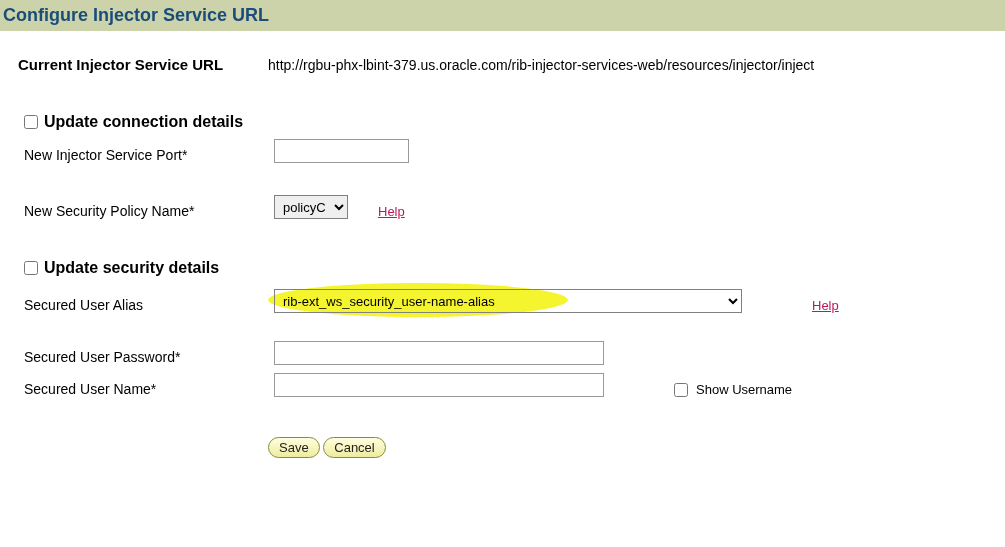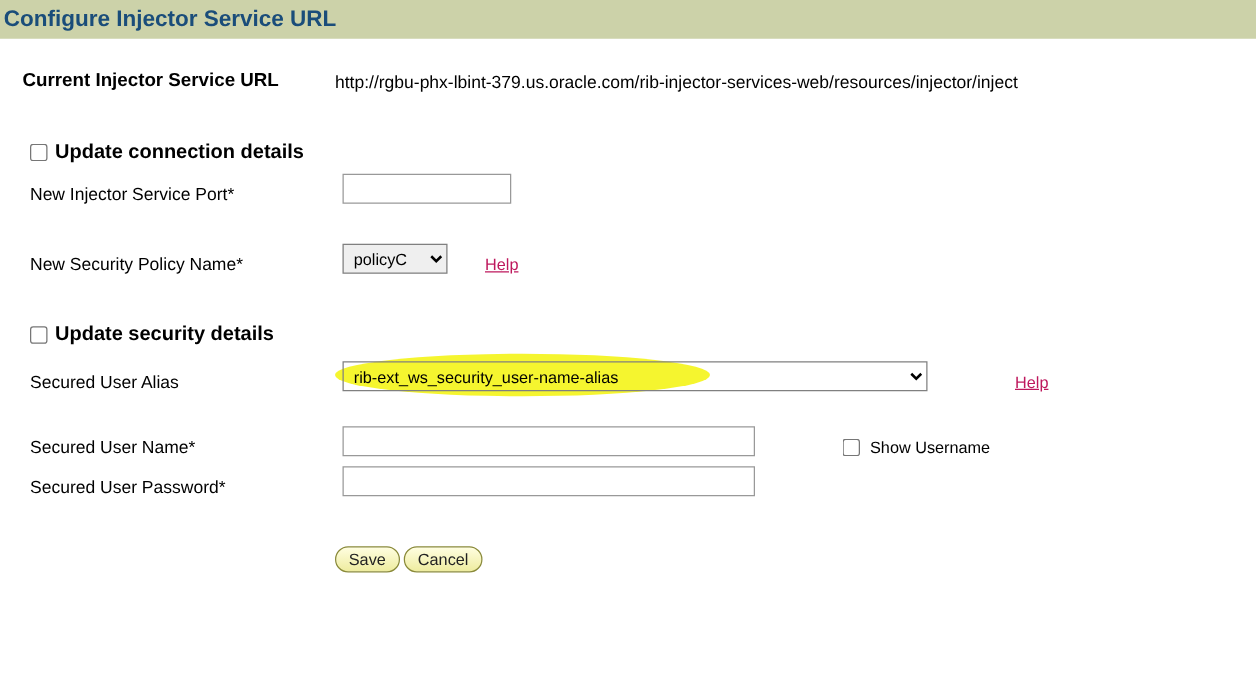--- a/index.html
+++ b/index.html
@@ -53,21 +53,21 @@
     .input-wide { width: 330px; }
     .input-mid { width: 330px; }
     .input-sm { width: 135px; }
     select {
       border: 1px solid #808080;
       background: #efefef;
       font-size: 13px;
       padding: 2px 4px;
       height: 24px;
     }
-    .select-sm { width: 84px; }
+    .select-sm { width: 74px; }
     .select-lg { width: 468px; background: #e5e5e5; }
     .help-link {
       color: #be185d;
       text-decoration: underline;
       font-size: 13px;
       margin-left: 30px;
       cursor: pointer;
     }
     .help-link-far { margin-left: 70px; }
     .show-user {
@@ -151,31 +151,31 @@
     <span class="highlight-wrap">
       <span class="highlight"></span>
       <select class="select-lg">
         <option>rib-ext_ws_security_user-name-alias</option>
       </select>
     </span>
     <a class="help-link help-link-far">Help</a>
   </div>
 
   <div class="row indent">
+    <div class="label-col">Secured User Password*</div>
+    <input type="password" class="input-mid" value="" style="">
+  </div>
+
+  <div class="row indent">
     <div class="label-col">Secured User Name*</div>
     <input type="text" class="input-mid" value="" style="">
     <span class="show-user">
       <input type="checkbox" style="">
       <span>Show Username</span>
     </span>
-  </div>
-
-  <div class="row indent">
-    <div class="label-col">Secured User Password*</div>
-    <input type="password" class="input-mid" value="" style="">
   </div>
 
   <div class="btn-row">
     <button class="btn">Save</button>
     <button class="btn">Cancel</button>
   </div>
 
 </div>
 
 </body></html>

